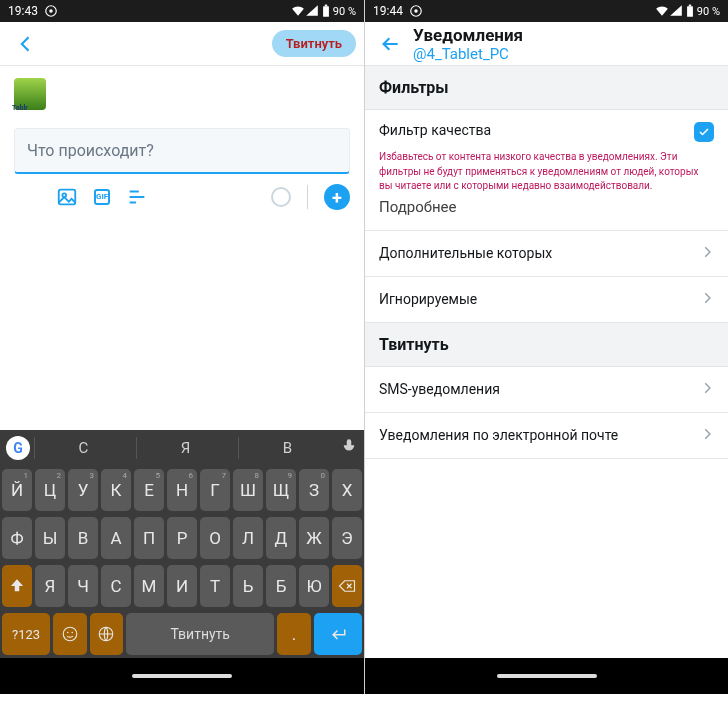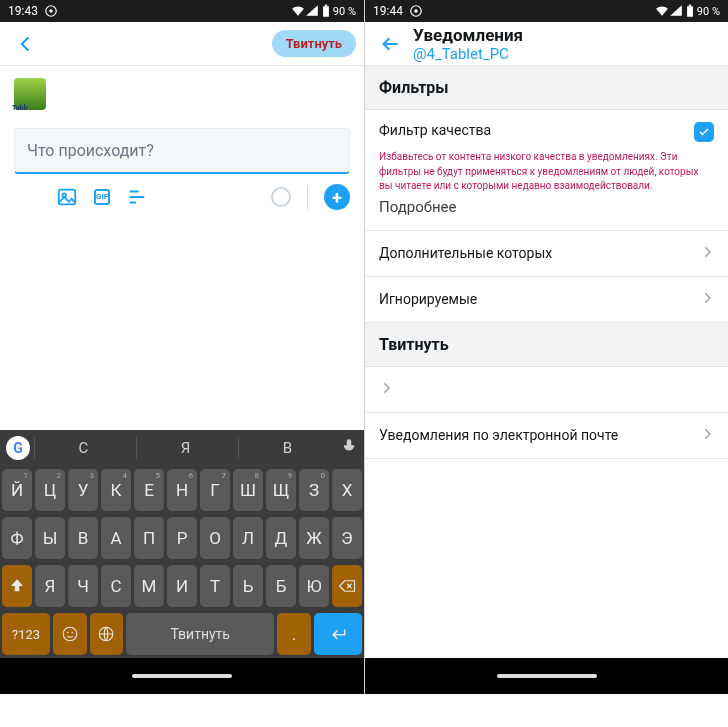--- a/index.html
+++ b/index.html
@@ -290,20 +290,21 @@
     <div class="setting-row">
       <div class="label">Игнорируемые</div>
       <div class="chev"><svg viewBox="0 0 24 24">
             <path d="M9 4l8 8-8 8"></path>
           </svg></div>
     </div>
 
     <div class="section-header">Твитнуть</div>
 
     <div class="setting-row">
+      <div class="label">SMS-уведомления</div>
       <div class="chev"><svg viewBox="0 0 24 24">
             <path d="M9 4l8 8-8 8"></path>
           </svg></div>
     </div>
     <div class="setting-row">
       <div class="label">Уведомления по электронной почте</div>
       <div class="chev"><svg viewBox="0 0 24 24">
             <path d="M9 4l8 8-8 8"></path>
           </svg></div>
     </div>

